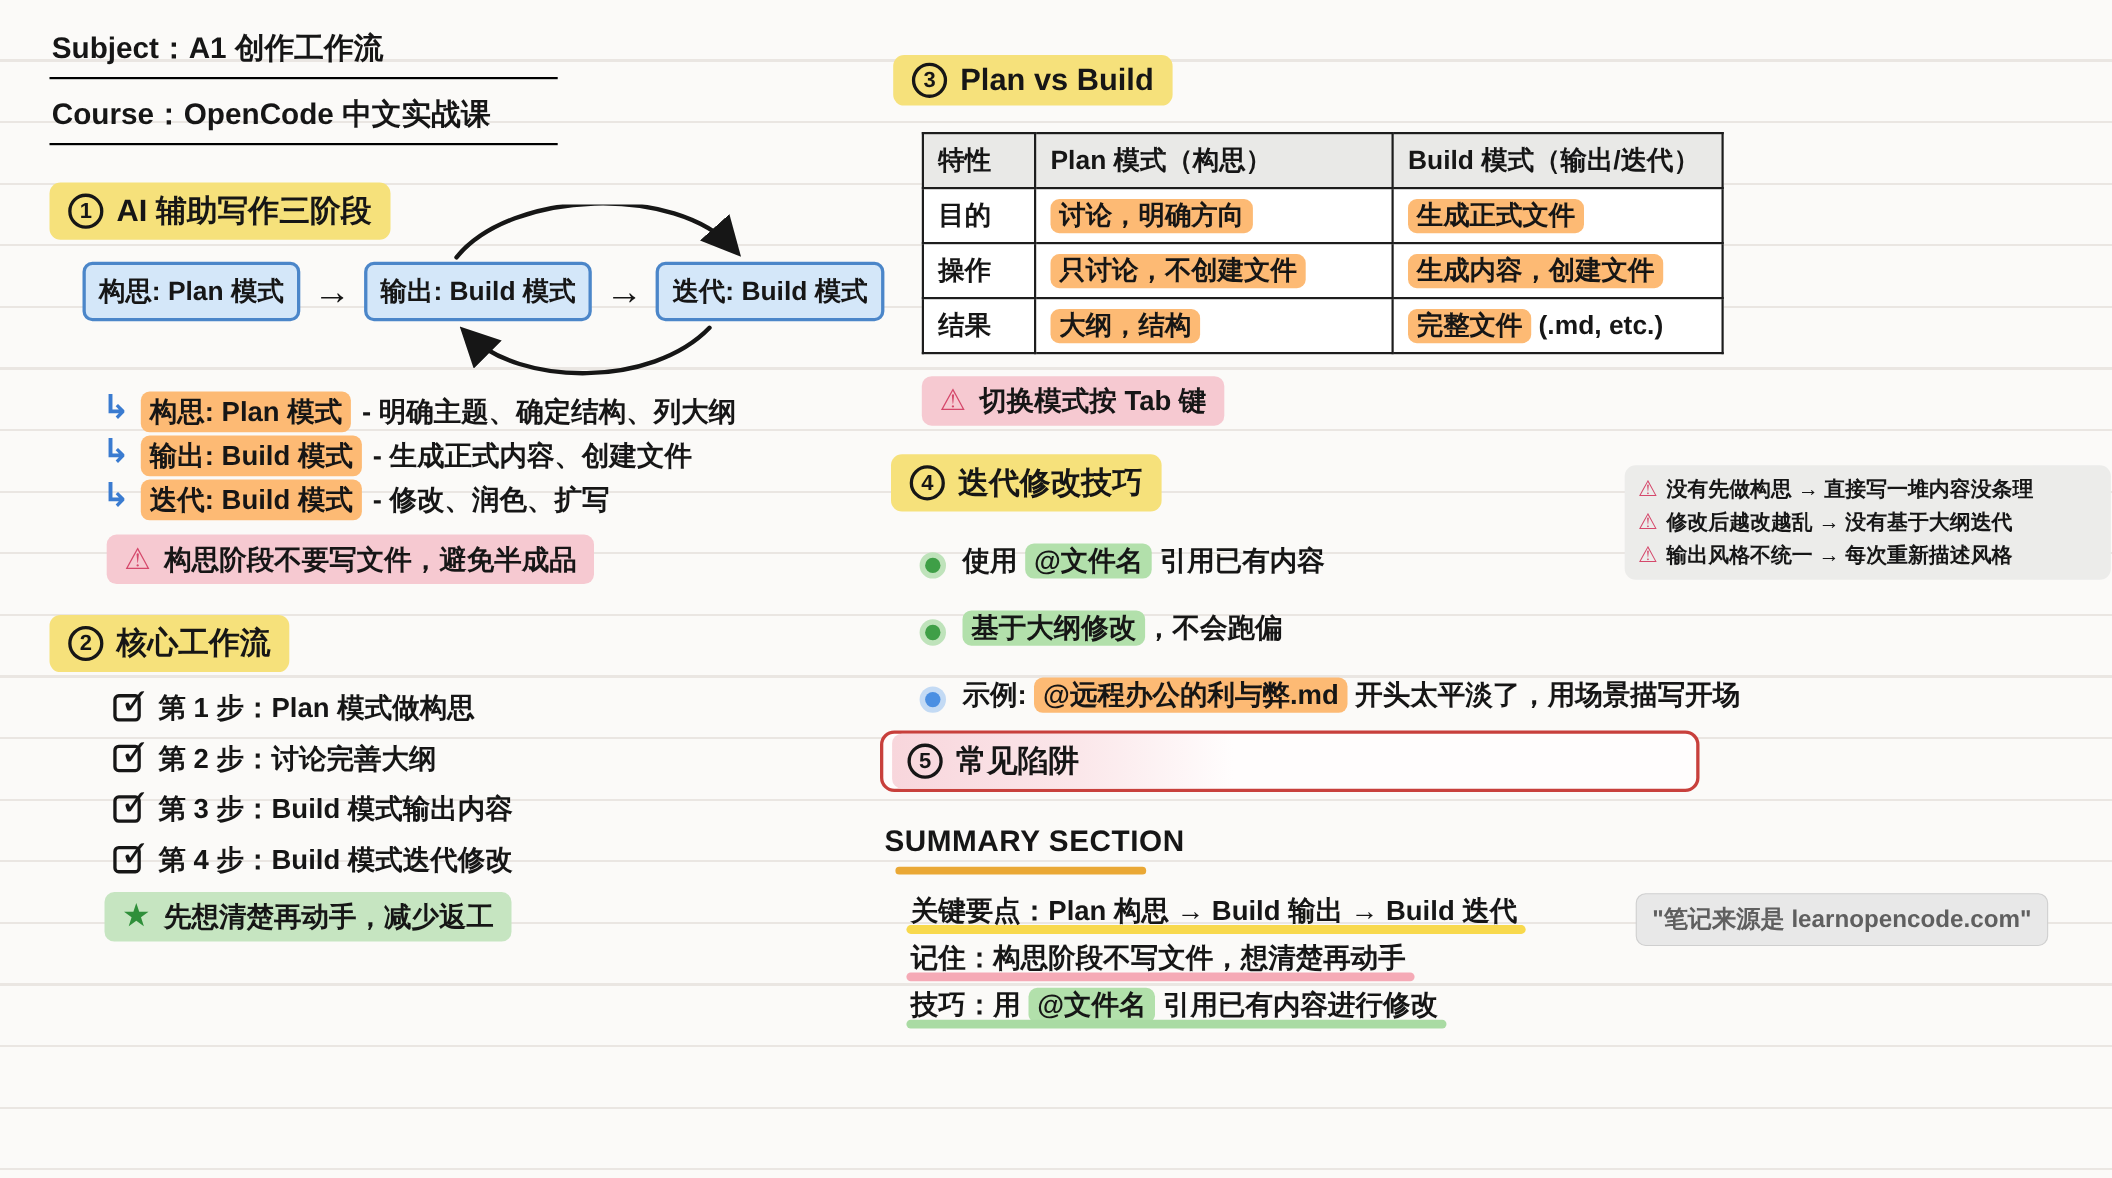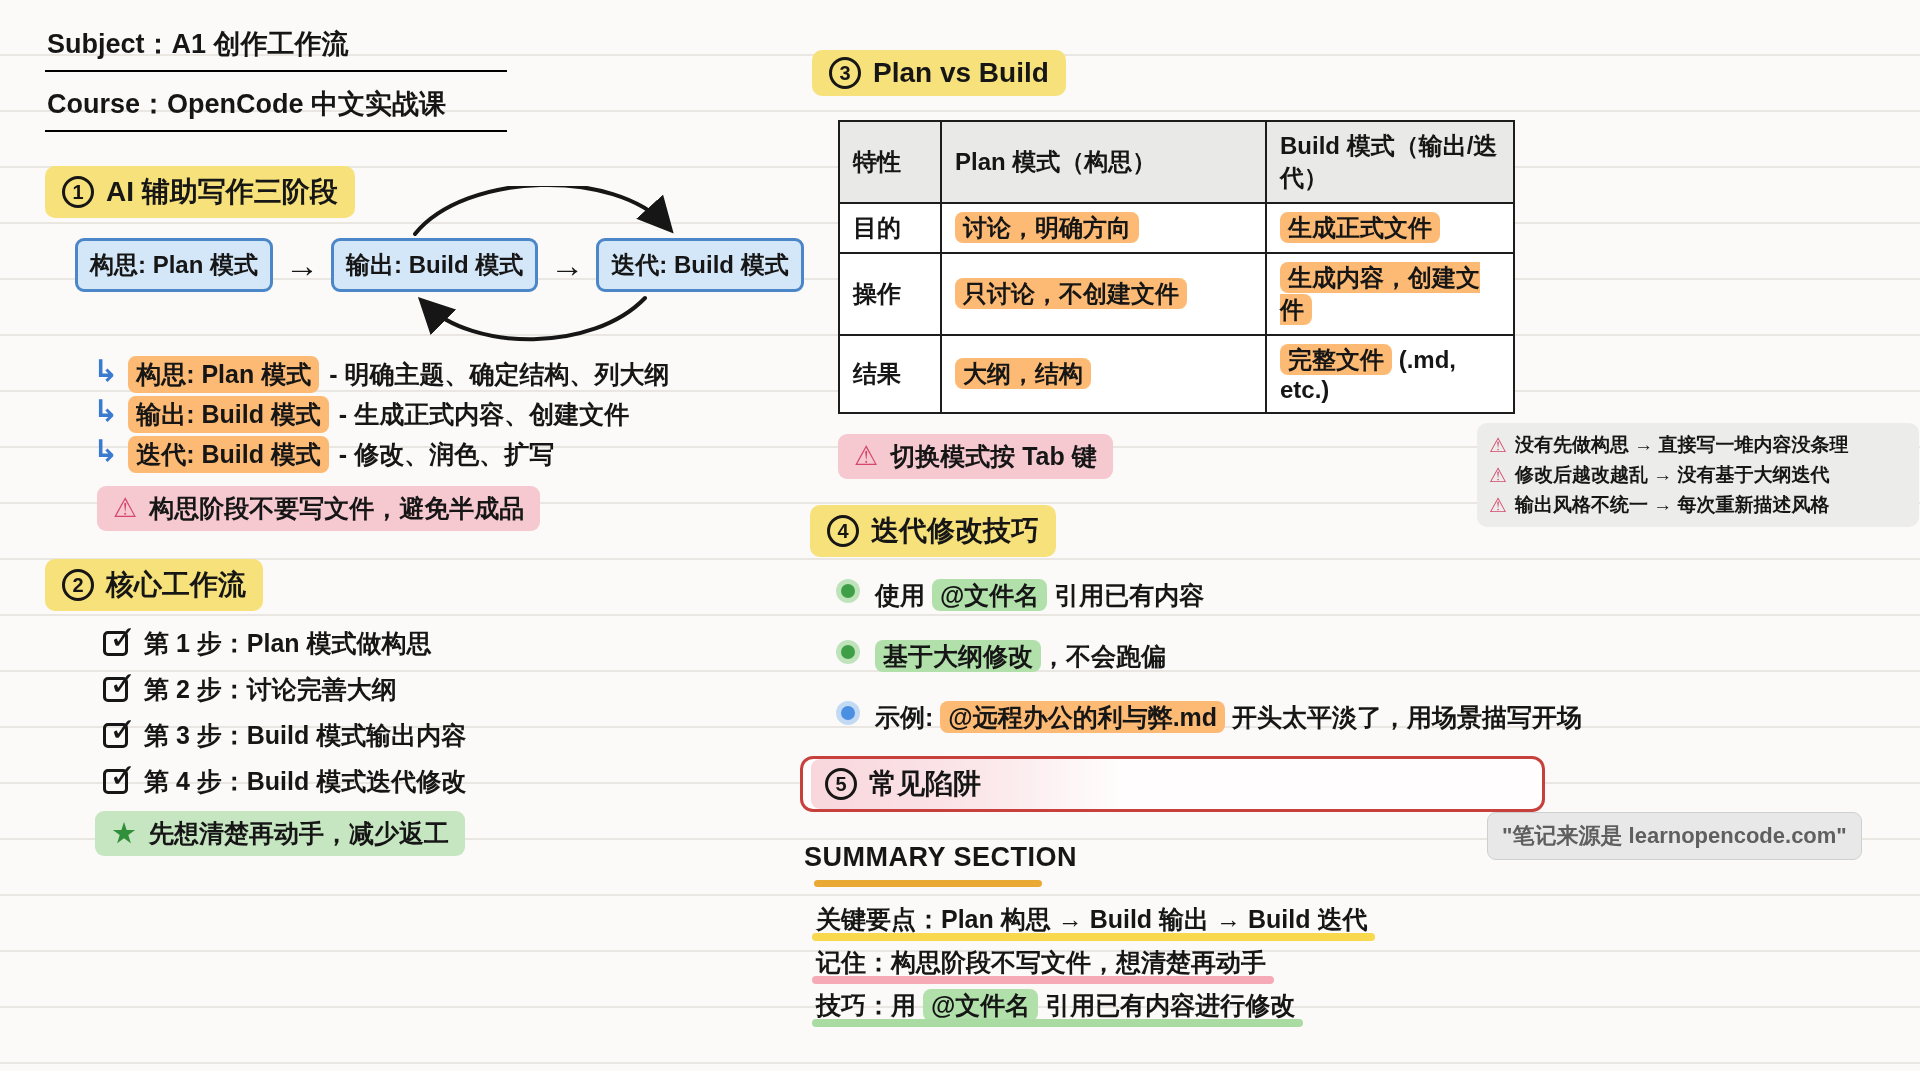--- a/index.html
+++ b/index.html
@@ -62,24 +62,24 @@
   .check-row { display:flex; align-items:center; gap:16px; font-size:25px; margin-bottom:13px; }
   .chk { position:relative; width:25px; height:25px; border:3px solid #161616; border-radius:5px; flex:none; }
   .chk::after { content:"✓"; position:absolute; top:-16px; left:3px; font-size:33px; }
 
   
   table.compare { border-collapse:collapse; font-size:24px; margin:24px 0 0 38px; background:#fff; }
   .compare th, .compare td { border:2.5px solid #1d1d1d; padding:8px 13px; text-align:left; font-weight:700; }
   .compare th { background:#e9e9e7; }
   .compare th:nth-child(1) { width:102px; }
   .compare th:nth-child(2) { width:325px; }
-  .compare th:nth-child(3) { width:248px; }
+  .compare th:nth-child(3) { width:300px; }
 
   .s4-bullets { margin:12px 0 0 36px; }
-  .s4-bullet { display:flex; align-items:flex-start; gap:15px; font-size:25px; height:39px; white-space:nowrap;margin-top:22px; }
+  .s4-bullet { display:flex; align-items:flex-end; gap:15px; font-size:25px; height:39px; white-space:nowrap;margin-top:22px; }
   .dot { width:14px; height:14px; border-radius:50%; flex:none; margin:5px; }
   .dot-green { background:#3f9f47; box-shadow:0 0 0 5px #bfe3bb; }
   .dot-blue  { background:#4b8fe2; box-shadow:0 0 0 5px #c3daf4; }
 
   .pitfalls {
     position:absolute; left:1477px; top:423px; width:442px;
     background:#ececea; border-radius:10px; padding:7px 12px;
     font-size:19px;
   }
   .pitfall-line { display:flex; align-items:center; gap:8px; height:30px; white-space:nowrap; }
@@ -92,21 +92,21 @@
   }
   .s5-title {
     display:inline-flex; align-items:center; gap:12px; font-size:28px;
     padding:6px 140px 6px 14px; border-radius:9px;
     background:linear-gradient(90deg,#f8d6dc 0%,#fbe7ea 55%,rgba(251,231,234,0) 100%);
   }
 
   .sum-heading { font-size:27px; margin:30px 0 0 4px; letter-spacing:0.5px; }
   .heading-bar { width:228px; height:7px; border-radius:4px; background:#eaa835; margin:7px 0 0 14px; }
 
-  .sum-lines { margin:16px 0 0 16px; }
+  .sum-lines { margin:16px 0 0 28px; }
   .sum-line { position:relative; display:inline-block; font-size:25px; white-space:nowrap; }
   .sum-line-wrap { margin-bottom:10px; }
   .sum-line::after {
     content:""; position:absolute; left:-4px; right:-8px; bottom:-5px;
     height:8px; border-radius:5px;
   }
   .bar-yellow::after { background:#f8d94d; }
   .bar-pink::after   { background:#f5aab6; }
   .bar-green::after  { background:#a9dba3; }
 

